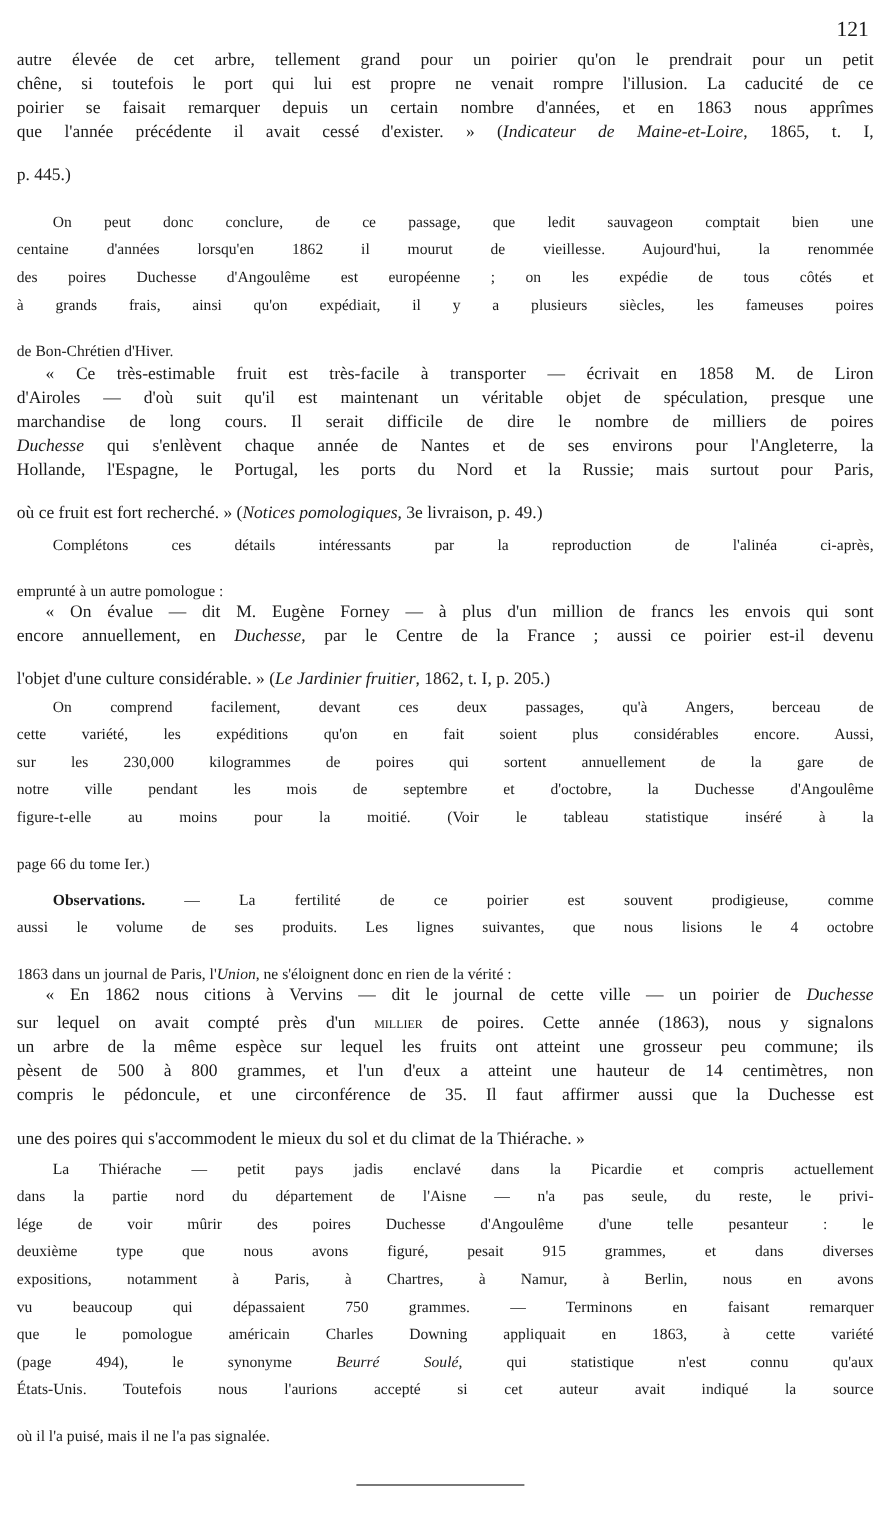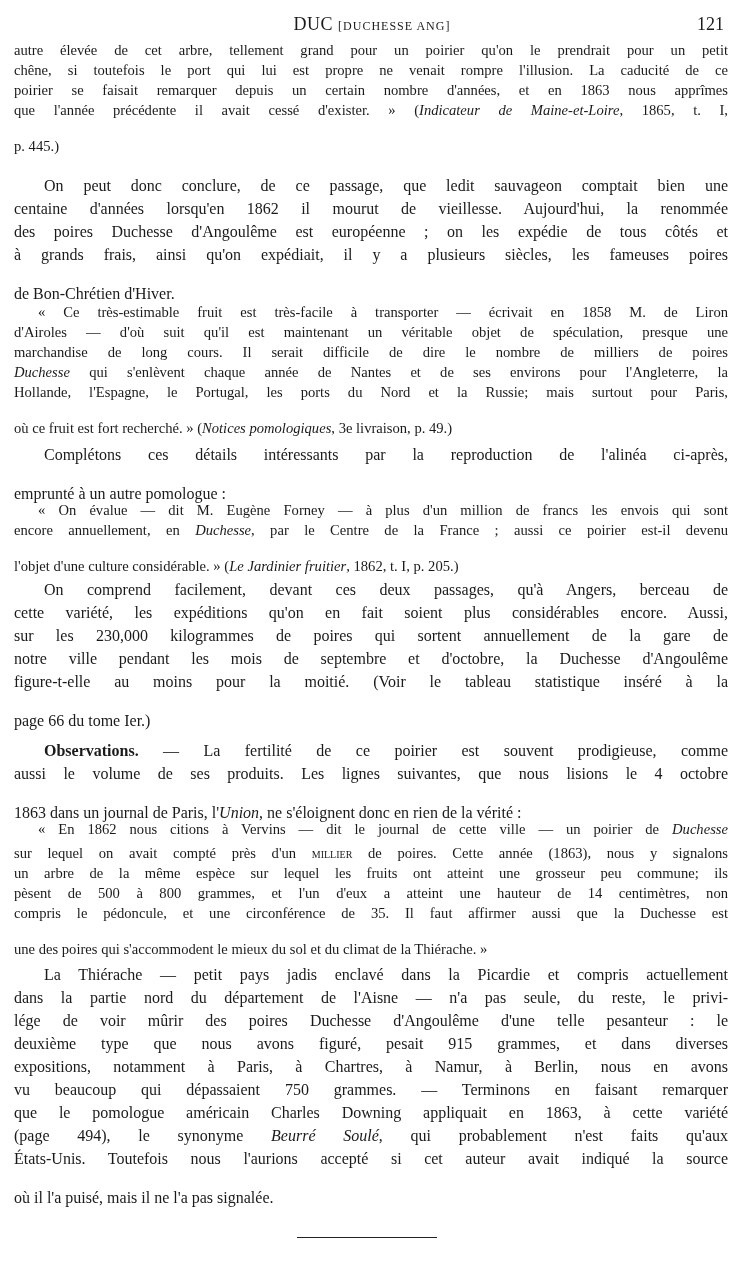--- a/index.html
+++ b/index.html
@@ -7,33 +7,32 @@
          font-family: "Liberation Serif", "DejaVu Serif", serif; color: #1a1a1a; }
   .header { position: absolute; top: 14px; left: 0; width: 744px; height: 24px; }
   .running-title { position: absolute; left: 0; width: 744px; text-align: center; top: 0;
                    font-size: 18px; letter-spacing: 0.5px; }
   .running-title .sc { font-size: 12px; letter-spacing: 1px; }
   .page-number { position: absolute; right: 20px; top: 0; font-size: 18px; }
   .line { position: absolute; left: 14px; width: 714px; white-space: nowrap;
           text-align: justify; text-align-last: justify; }
   .line.last { text-align-last: left; margin-top: 16px; }
   .q { font-size: 14.6px; }
-  .b { font-size: 16px; }
+  .b { font-size: 13px; }
   .ind { left: 44px; width: 684px; }
   .qind { left: 38px; width: 690px; }
   i, .it { }
   .bold { font-weight: bold; }
   .rule { position: absolute; left: 297px; top: 1237px; width: 140px; height: 0;
           border-top: 1px solid #222; }
 </style>
 </head>
 <body>
 
 <div class="header">
-  <div class="running-title"><span>DUC</span> <span class="sc">[DUCHESSE ANG]</span></div>
   <div class="page-number">121</div>
 </div>
 
 <div>
   <div class="line q" style="top:42px">autre élevée de cet arbre, tellement grand pour un poirier qu'on le prendrait pour un petit</div>
   <div class="line q" style="top:62px">chêne, si toutefois le port qui lui est propre ne venait rompre l'illusion. La caducité de ce</div>
   <div class="line q" style="top:82px">poirier se faisait remarquer depuis un certain nombre d'années, et en 1863 nous apprîmes</div>
   <div class="line q" style="top:102px"><span>que l'année précédente il avait cessé d'exister. » (</span><i>Indicateur de Maine-et-Loire</i><span>, 1865, t. I,</span></div>
   <div class="line q last" style="top:122px">p. 445.)</div>
 </div>
@@ -91,18 +90,18 @@
 </div>
 
 <div>
   <div class="line b ind" style="top:966px">La Thiérache — petit pays jadis enclavé dans la Picardie et compris actuellement</div>
   <div class="line b" style="top:989px">dans la partie nord du département de l'Aisne — n'a pas seule, du reste, le privi-</div>
   <div class="line b" style="top:1012px">lége de voir mûrir des poires Duchesse d'Angoulême d'une telle pesanteur : le</div>
   <div class="line b" style="top:1035px">deuxième type que nous avons figuré, pesait 915 grammes, et dans diverses</div>
   <div class="line b" style="top:1058px">expositions, notamment à Paris, à Chartres, à Namur, à Berlin, nous en avons</div>
   <div class="line b" style="top:1081px">vu beaucoup qui dépassaient 750 grammes. — Terminons en faisant remarquer</div>
   <div class="line b" style="top:1104px">que le pomologue américain Charles Downing appliquait en 1863, à cette variété</div>
-  <div class="line b" style="top:1127px"><span>(page 494), le synonyme</span> <i>Beurré Soulé</i><span>, qui probablement n'est faits qu'aux</span></div>
+  <div class="line b" style="top:1127px"><span>(page 494), le synonyme</span> <i>Beurré Soulé</i><span>, qui statistique n'est connu qu'aux</span></div>
   <div class="line b" style="top:1150px">États-Unis. Toutefois nous l'aurions accepté si cet auteur avait indiqué la source</div>
   <div class="line b last" style="top:1173px">où il l'a puisé, mais il ne l'a pas signalée.</div>
 </div>
 
 <div class="rule"></div>
 
 </body></html>

